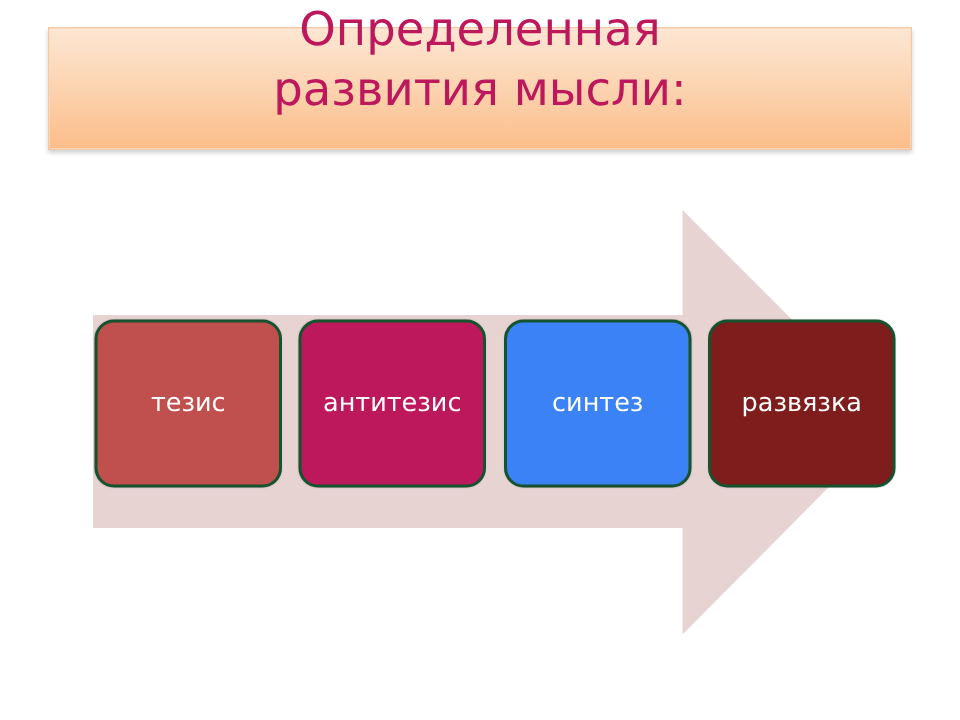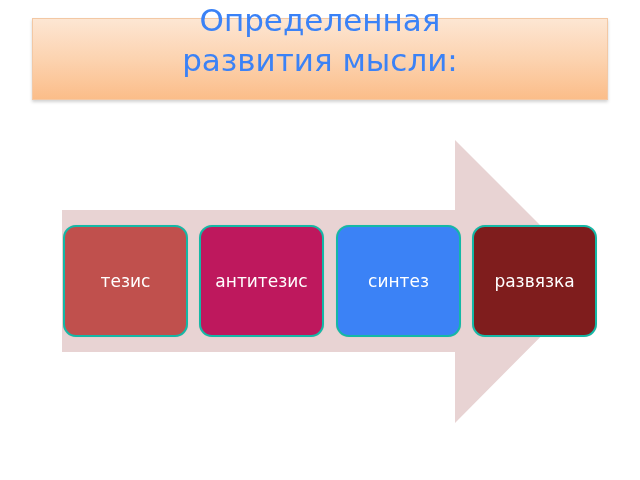--- a/index.html
+++ b/index.html
@@ -29,36 +29,36 @@
       position: absolute;
       left: 0;
       top: 0;
       width: 640px;
       margin: 0;
       text-align: center;
       font-family: "DejaVu Sans", sans-serif;
       font-size: 31px;
       font-weight: normal;
       line-height: 40px;
-      color: #3b82f6;
+      color: #be185d;
       padding-top: 0px;
     }
     .title span { display: block; }
     .arrow-svg {
       position: absolute;
       left: 0;
       top: 0;
     }
     .box {
       position: absolute;
-      top: 225px;
+      top: 213px;
       width: 125px;
       height: 112px;
       border-radius: 13px;
-      border: 2px solid #14b8a6;
+      border: 2px solid #14532d;
       box-sizing: border-box;
       display: flex;
       align-items: center;
       justify-content: center;
       color: #ffffff;
       font-family: "DejaVu Sans", sans-serif;
       font-size: 17px;
       box-shadow: 0 0 1px rgba(0,0,0,0.15);
     }
   </style>

